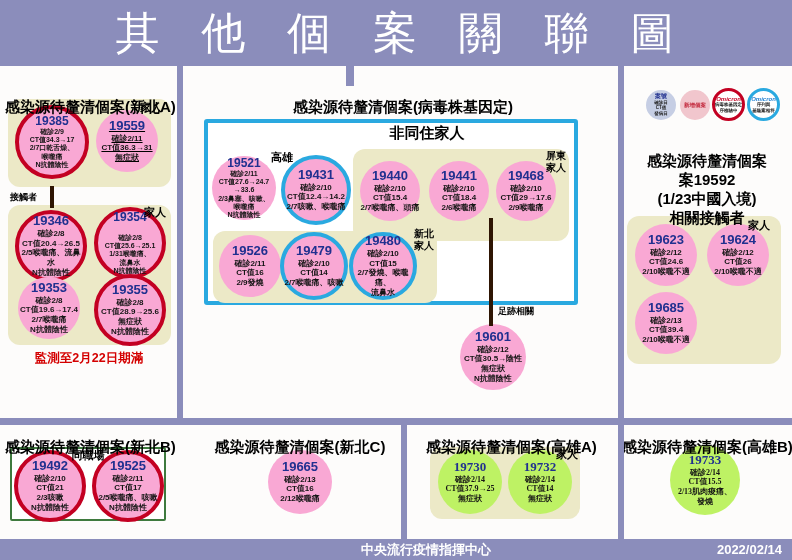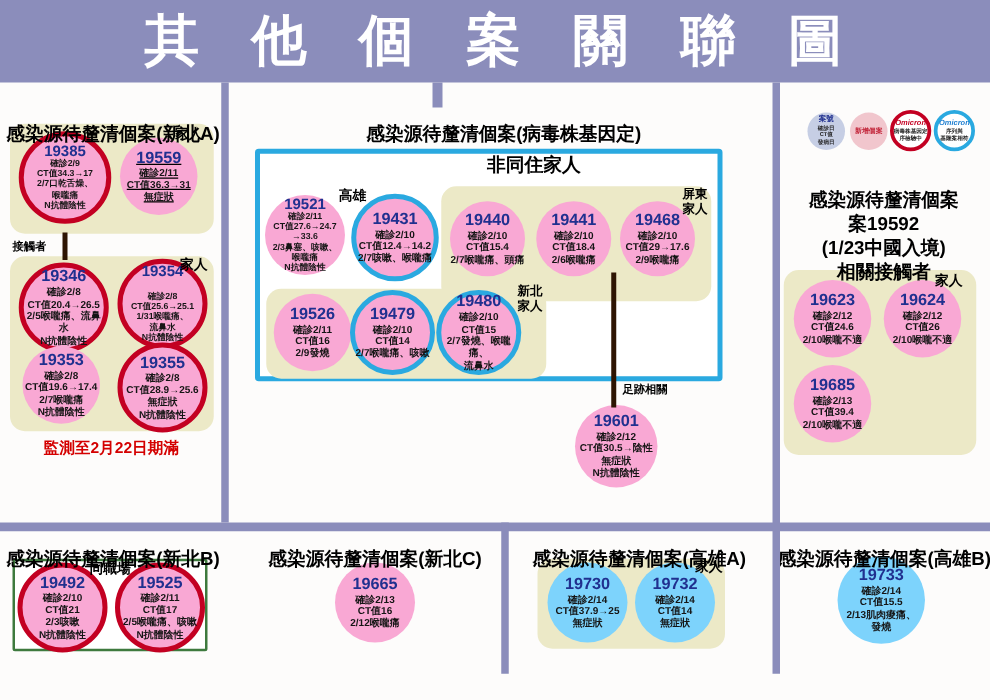--- a/index.html
+++ b/index.html
@@ -1,20 +1,20 @@
 <!DOCTYPE html>
 <html><head>
 <meta charset="utf-8">
 <style>
   html,body{margin:0;padding:0;background:#fff;}
   .stage{position:relative;width:792px;height:560px;background:#fdfcfb;overflow:hidden;
          font-family:"Liberation Sans","DejaVu Sans",sans-serif;color:#000;}
   
   .band{position:absolute;left:0;top:0;width:792px;height:66px;background:#8b8dbb;}
-  .band h1{margin:0;line-height:66px;text-align:center;color:#fff;font-size:44px;font-weight:bold;
+  .band h1{margin:0;line-height:66px;text-align:center;color:#fff;font-size:44px;font-weight:normal;
            letter-spacing:.95em;text-indent:.9em;white-space:nowrap;}
   .divider{position:absolute;background:#8b8dbb;z-index:5;}
   .footer{position:absolute;left:0;top:539px;width:792px;height:21px;background:#8b8dbb;z-index:6;}
   .footer .org{position:absolute;left:0;right:0;text-align:center;text-indent:60px;color:#fff;
                font-weight:bold;font-size:13px;line-height:21px;}
   .footer .date{position:absolute;right:10px;color:#fff;font-weight:bold;font-size:13px;line-height:21px;}
   
   .ptitle{position:absolute;font-size:15px;font-weight:bold;color:#000;white-space:nowrap;z-index:4;}
   .ptitle.center{text-align:center;white-space:pre-line;}
   .tag{position:absolute;font-size:11px;font-weight:bold;color:#000;z-index:4;white-space:pre-line;line-height:1.15;}
@@ -23,21 +23,21 @@
   .note{position:absolute;color:#d40000;font-weight:bold;font-size:12.5px;text-align:center;z-index:4;}
   
   .bgbox{position:absolute;background:#ece9c7;border-radius:12px;z-index:1;}
   .bluebox{position:absolute;border:4px solid #2aa9e0;background:#fff;border-radius:3px;z-index:0;box-sizing:border-box;}
   .greenbox{position:absolute;border:2.5px solid #3e7a3e;background:#fff;border-radius:2px;z-index:1;box-sizing:border-box;}
   
   .case{position:absolute;box-sizing:border-box;border-radius:50%;background:#f9a8d4;z-index:3;
         display:flex;flex-direction:column;align-items:center;justify-content:center;text-align:center;}
   .case.ring-red{border:4px solid #c30022;}
   .case.ring-blue{border:4px solid #2aa9e0;}
-  .case.fill-pink{background:#7dd3fc;}
+  .case.fill-pink{background:#bef264;font-family:Liberation Serif, serif;}
   .cid{font-size:13px;font-weight:bold;color:#20308f;line-height:1.1;}
   .cinfo{font-size:8px;font-weight:600;color:#151515;line-height:1.22;white-space:pre-line;}
   .case.dense .cinfo{font-size:7px;line-height:1.18;}
   .case.dense .cid{font-size:12px;}
   
   .conn{position:absolute;background:#2e1503;z-index:4;}
   
   .lg{position:absolute;box-sizing:border-box;border-radius:50%;z-index:4;display:flex;flex-direction:column;
       align-items:center;justify-content:center;text-align:center;background:#c6cee4;}
   .lg.white{background:#fff;}
@@ -300,14 +300,18 @@
     <h2 class="ptitle" style="left:622px;top:426px;width:170px;text-align:center;">感染源待釐清個案(高雄B)</h2>
     <div class="case fill-pink" style="left:670px;top:445px;width:70px;height:70px;">
       <span class="cid">19733</span>
       <span class="cinfo">確診2/14
 CT值15.5
 2/13肌肉痠痛、
 發燒</span>
     </div>
   </section>
 
+  <footer class="footer">
+    <span class="org">中央流行疫情指揮中心</span>
+    <span class="date">2022/02/14</span>
+  </footer>
 
 </div>
 
 </body></html>

